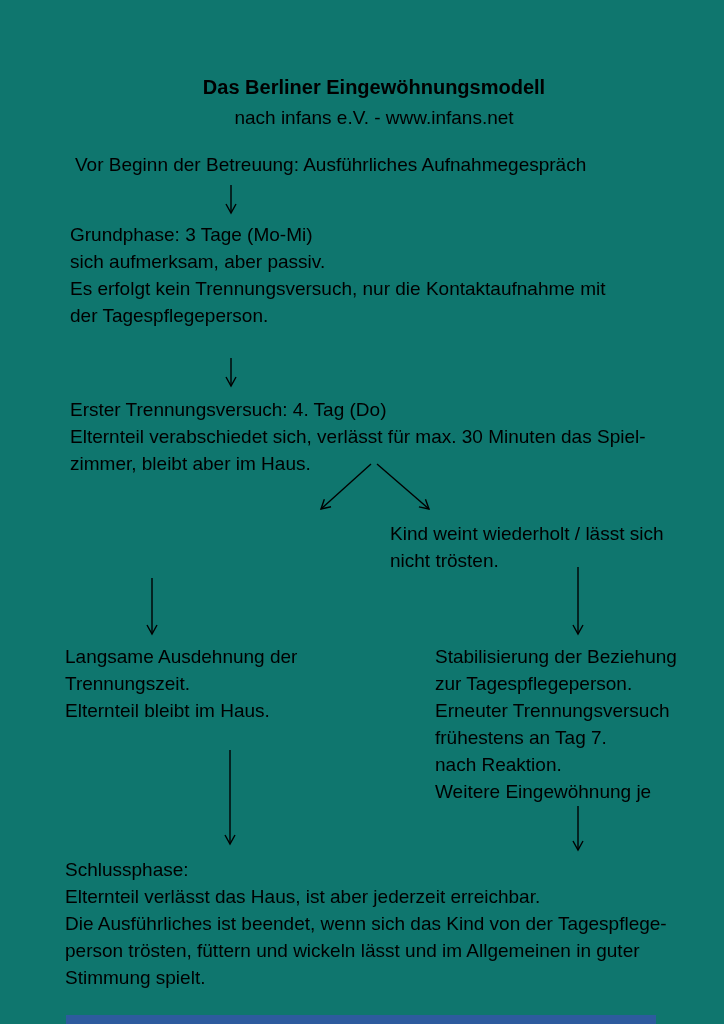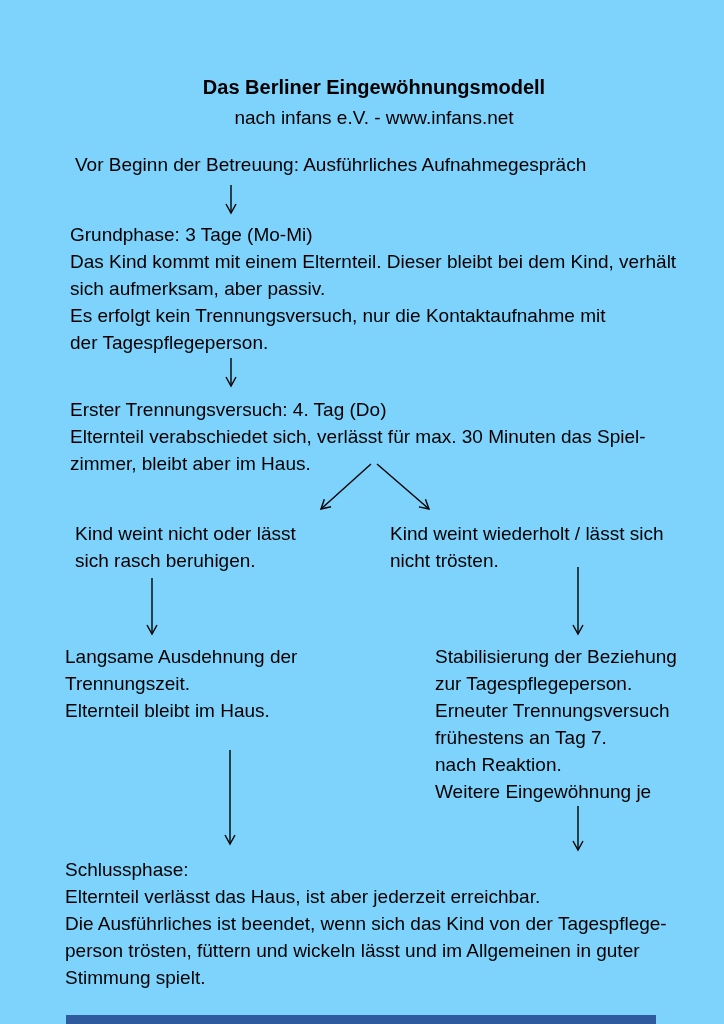--- a/index.html
+++ b/index.html
@@ -1,20 +1,20 @@
 <!DOCTYPE html>
 <html><head>
 <meta charset="utf-8">
 <style>
   html, body { margin: 0; padding: 0; background: #ffffff; }
   .page {
     position: relative;
     width: 724px;
     height: 1024px;
-    background: #7dd3fc;
+    background: #0f766e;
     overflow: hidden;
     font-family: "Liberation Sans", sans-serif;
     font-size: 19px;
     color: #000000;
   }
   .t { position: absolute; white-space: nowrap; line-height: 27px; }
   .lines div { line-height: 27px; white-space: nowrap; }
   .bold { font-weight: bold; }
   .u { }
   .center { left: 12px; width: 724px; text-align: center; }
@@ -46,36 +46,31 @@
   <div class="t bold center title-main" style="top:74px">Das Berliner Eingewöhnungsmodell</div>
   <div class="t center" style="top:104px">nach infans e.V. - www.infans.net</div>
 
   <div class="t" style="left:75px; top:151px">
     <span class="u">Vor Beginn der Betreuung:</span>
     <span>Ausführliches Aufnahmegespräch</span>
   </div>
 
   <div class="t u" style="left:70px; top:221px">Grundphase: 3 Tage (Mo-Mi)</div>
   <div class="t lines" style="left:70px; top:248px">
-    <div>Das Kind kommt mit einem Elternteil. Dieser bleibt bei dem Kind, verhält</div>
     <div>sich aufmerksam, aber passiv.</div>
     <div>Es erfolgt kein Trennungsversuch, nur die Kontaktaufnahme mit</div>
     <div>der Tagespflegeperson.</div>
   </div>
 
   <div class="t u" style="left:70px; top:396px">Erster Trennungsversuch: 4. Tag (Do)</div>
   <div class="t lines" style="left:70px; top:423px">
     <div>Elternteil verabschiedet sich, verlässt für max. 30 Minuten das Spiel-</div>
     <div>zimmer, bleibt aber im Haus.</div>
   </div>
 
-  <div class="t lines" style="left:75px; top:520px">
-    <div>Kind weint nicht oder lässt</div>
-    <div>sich rasch beruhigen.</div>
-  </div>
   <div class="t lines" style="left:390px; top:520px">
     <div>Kind weint wiederholt / lässt sich</div>
     <div>nicht trösten.</div>
   </div>
 
 
   <div class="t lines" style="left:65px; top:643px">
     <div>Langsame Ausdehnung der</div>
     <div>Trennungszeit.</div>
     <div>Elternteil bleibt im Haus.</div>

